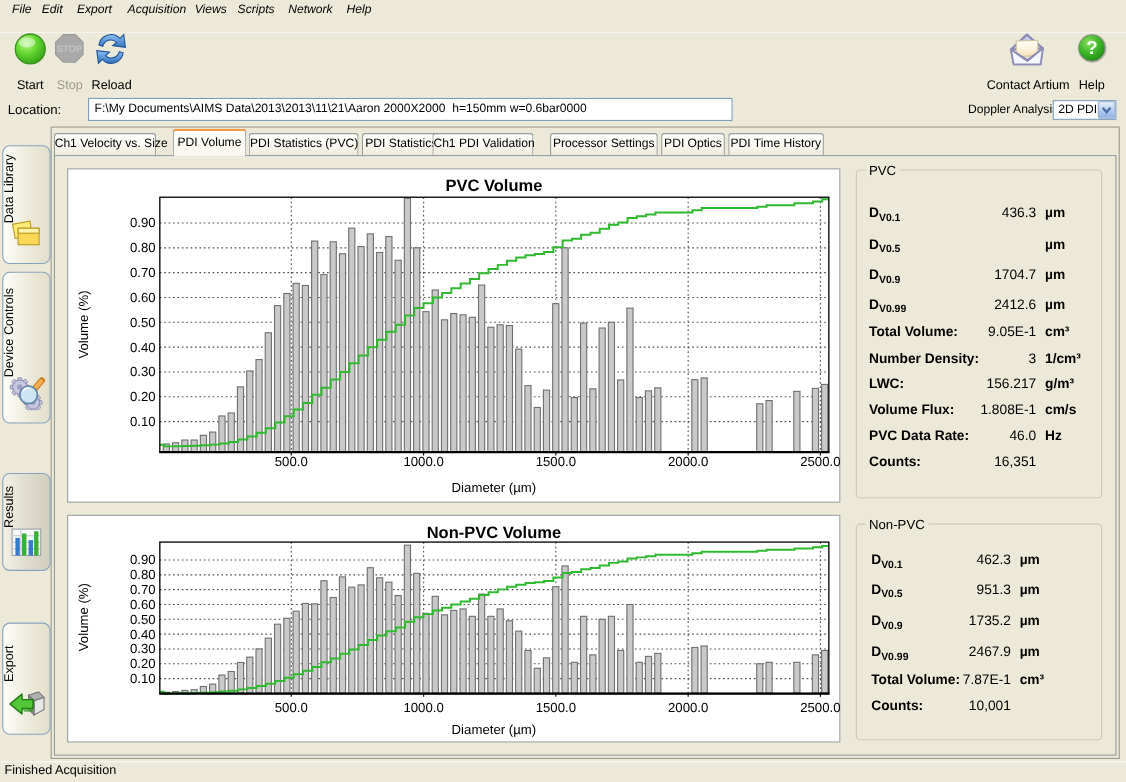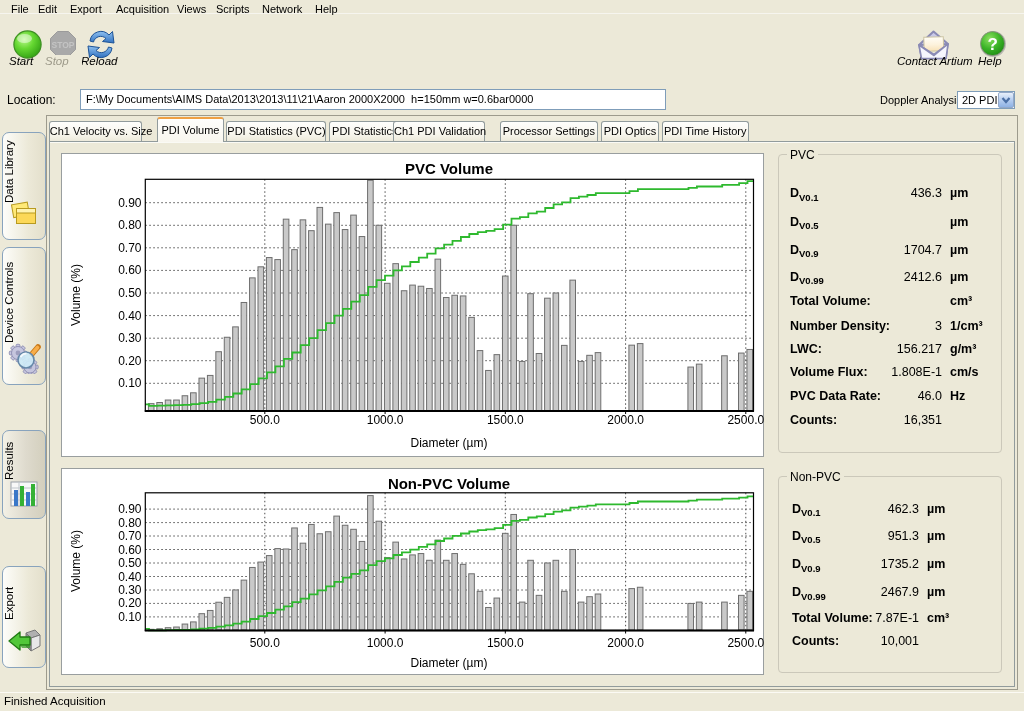--- a/index.html
+++ b/index.html
@@ -1,19 +1,19 @@
 <!DOCTYPE html>
 <html><head><meta charset="utf-8"><style>
 * { margin:0; padding:0; box-sizing:border-box; }
 html,body { width:1024px; height:711px; overflow:hidden; background:#ece9d8;
   font-family:"Liberation Sans", sans-serif; color:#000; }
 .abs { position:absolute; }
 .mi { position:absolute; top:3px; font-size:11px; white-space:nowrap; }
-#menubar { position:absolute; left:0; top:0; width:1024px; height:14px; border-bottom:1px solid #f6f5ef; }
-.tlab { position:absolute; top:55px; font-size:11.5px; white-space:nowrap;font-style:italic; }
+#menubar { position:absolute; left:0; top:0; width:1024px; height:30px; border-bottom:1px solid #f6f5ef;font-style:italic; }
+.tlab { position:absolute; top:72px; font-size:11.5px; text-align:center; white-space:nowrap; }
 #loclab { position:absolute; left:7px; top:93px; font-size:12px; }
 #locfield { position:absolute; left:80px; top:89px; width:586px; height:21px; background:#fff;
   border:1px solid #7f9db9; font-size:11px; line-height:19px; padding-left:5px; white-space:nowrap; overflow:hidden; }
 #doplab { position:absolute; left:869px; top:94px; font-size:11px;padding-left:11px; }
 #dropdown { position:absolute; left:957px; top:91px; width:58px; height:18px; background:#fff;
   border:1px solid #7f9db9; font-size:11px; line-height:16px; padding-left:4px; white-space:nowrap; }
 #dropbtn { position:absolute; right:0px; top:0px; width:16px; height:16px;
   background:linear-gradient(#e8f0fb,#b6cef0 50%,#8fb2e4); border:1px solid #93a8c8; border-radius:2px; }
 #container { position:absolute; left:46px; top:115px; width:972px; height:575px;
   border:1px solid #9d9b8d; background:#ece9d8; }
@@ -356,20 +356,21 @@
     <span class="sval" style="width:942px">1704.7</span>
     <span class="sunit" style="left:950px">µm</span>
   </div>
 <div class="srow" style="top:269.6px">
     <span class="slab" style="left:790px"><span class="b">D</span><span class="sub">V0.99</span></span>
     <span class="sval" style="width:942px">2412.6</span>
     <span class="sunit" style="left:950px">µm</span>
   </div>
 <div class="srow" style="top:294.3px">
     <span class="slab" style="left:790px"><span class="b">Total Volume:</span></span>
+    <span class="sval" style="width:942px">9.05E-1</span>
     <span class="sunit" style="left:950px">cm³</span>
   </div>
 <div class="srow" style="top:318.7px">
     <span class="slab" style="left:790px"><span class="b">Number Density:</span></span>
     <span class="sval" style="width:942px">3</span>
     <span class="sunit" style="left:950px">1/cm³</span>
   </div>
 <div class="srow" style="top:341.8px">
     <span class="slab" style="left:790px"><span class="b">LWC:</span></span>
     <span class="sval" style="width:942px">156.217</span>

